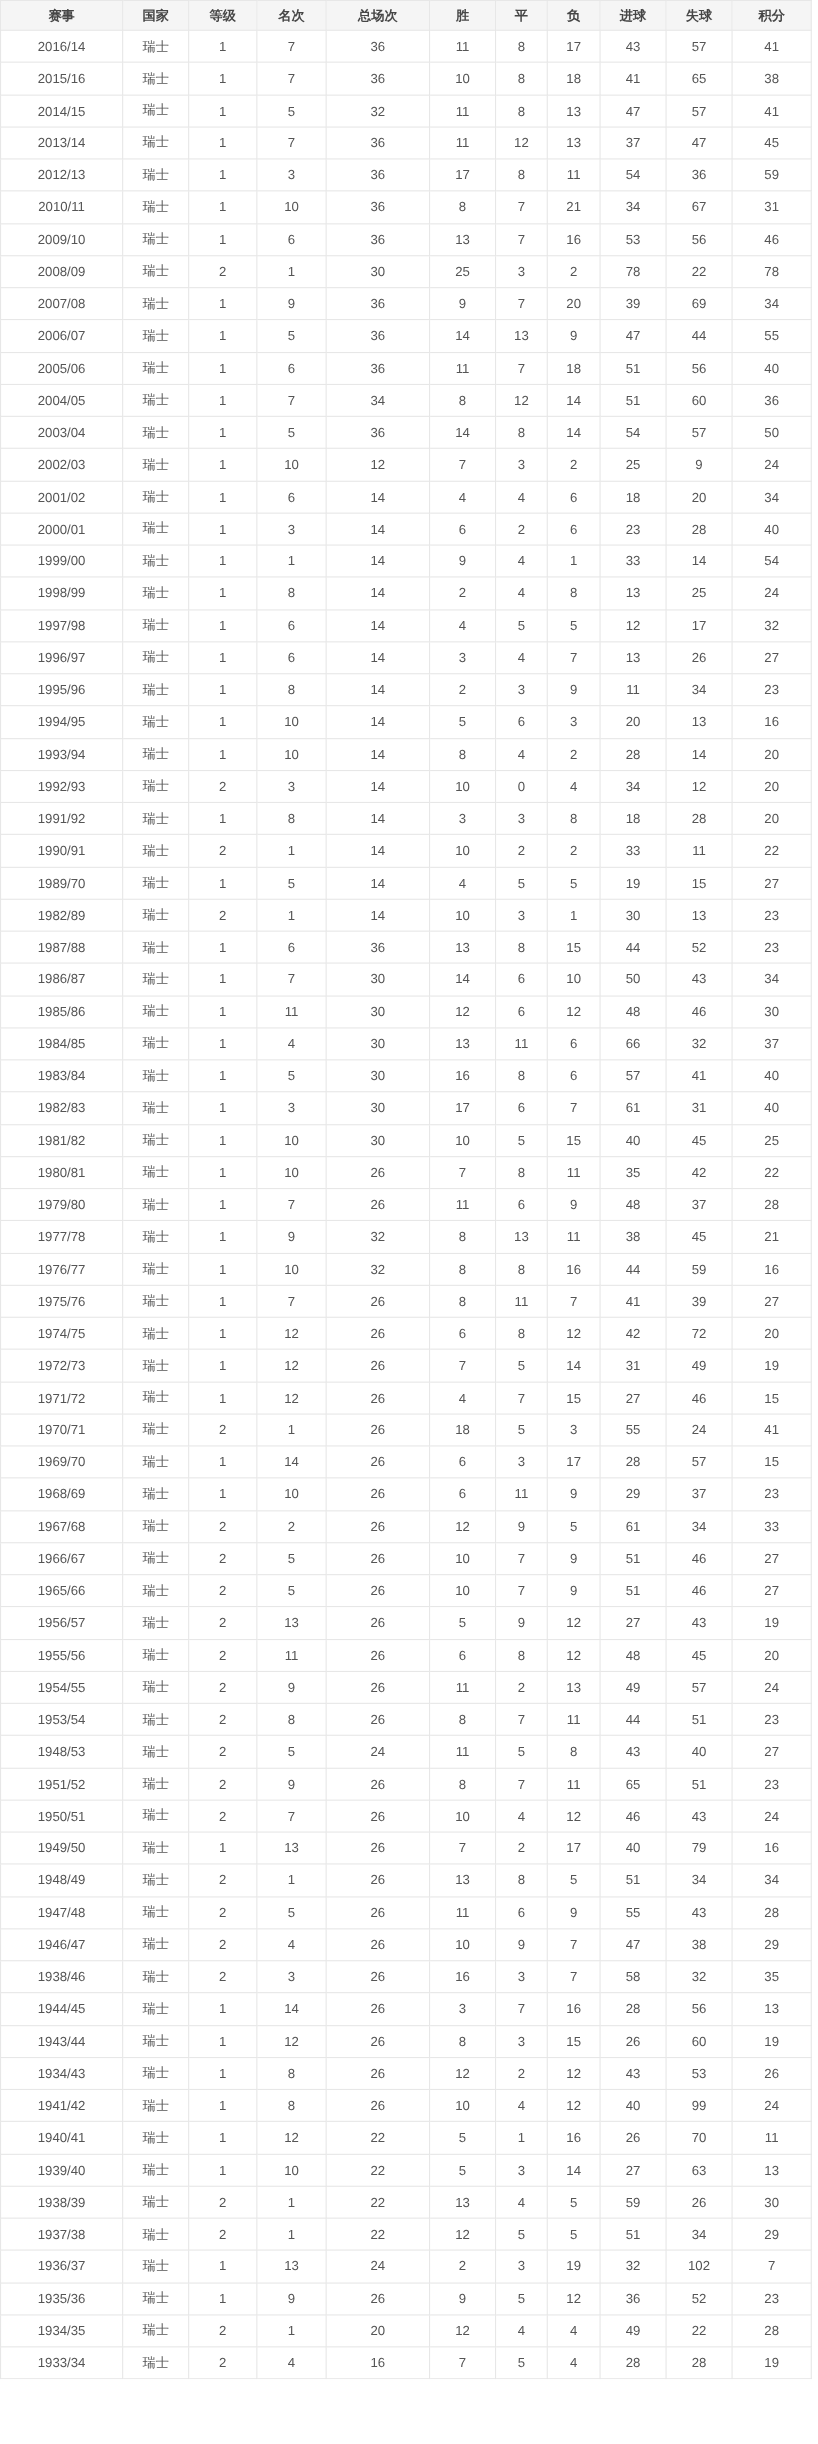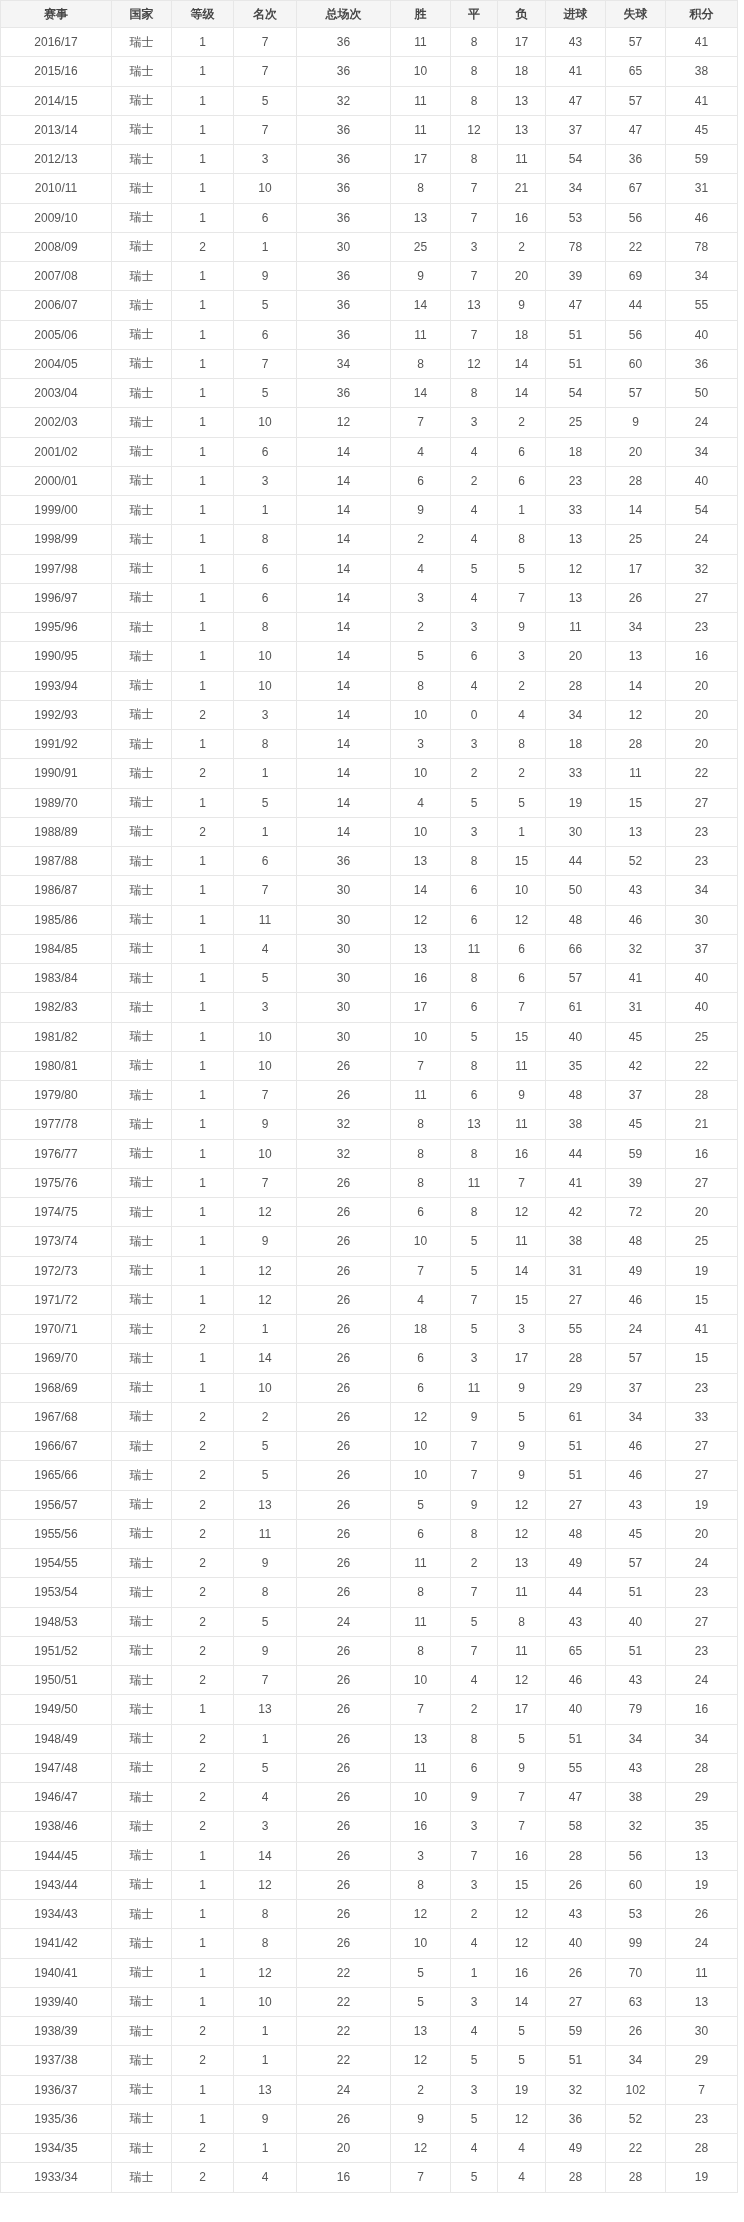--- a/index.html
+++ b/index.html
@@ -71,21 +71,21 @@
           <th>胜</th>
           <th>平</th>
           <th>负</th>
           <th>进球</th>
           <th>失球</th>
           <th>积分</th>
         </tr>
     </thead>
     <tbody>
         <tr>
-          <td>2016/17</td>
+          <td>2016/14</td>
           <td>瑞士</td>
           <td>1</td>
           <td>7</td>
           <td>36</td>
           <td>11</td>
           <td>8</td>
           <td>17</td>
           <td>43</td>
           <td>57</td>
           <td>41</td>
@@ -344,21 +344,21 @@
           <td>8</td>
           <td>14</td>
           <td>2</td>
           <td>3</td>
           <td>9</td>
           <td>11</td>
           <td>34</td>
           <td>23</td>
         </tr>
         <tr>
-          <td>1990/95</td>
+          <td>1994/95</td>
           <td>瑞士</td>
           <td>1</td>
           <td>10</td>
           <td>14</td>
           <td>5</td>
           <td>6</td>
           <td>3</td>
           <td>20</td>
           <td>13</td>
           <td>16</td>
@@ -422,21 +422,21 @@
           <td>5</td>
           <td>14</td>
           <td>4</td>
           <td>5</td>
           <td>5</td>
           <td>19</td>
           <td>15</td>
           <td>27</td>
         </tr>
         <tr>
-          <td>1988/89</td>
+          <td>1982/89</td>
           <td>瑞士</td>
           <td>2</td>
           <td>1</td>
           <td>14</td>
           <td>10</td>
           <td>3</td>
           <td>1</td>
           <td>30</td>
           <td>13</td>
           <td>23</td>
@@ -602,33 +602,20 @@
           <td>瑞士</td>
           <td>1</td>
           <td>12</td>
           <td>26</td>
           <td>6</td>
           <td>8</td>
           <td>12</td>
           <td>42</td>
           <td>72</td>
           <td>20</td>
-        </tr>
-        <tr>
-          <td>1973/74</td>
-          <td>瑞士</td>
-          <td>1</td>
-          <td>9</td>
-          <td>26</td>
-          <td>10</td>
-          <td>5</td>
-          <td>11</td>
-          <td>38</td>
-          <td>48</td>
-          <td>25</td>
         </tr>
         <tr>
           <td>1972/73</td>
           <td>瑞士</td>
           <td>1</td>
           <td>12</td>
           <td>26</td>
           <td>7</td>
           <td>5</td>
           <td>14</td>

